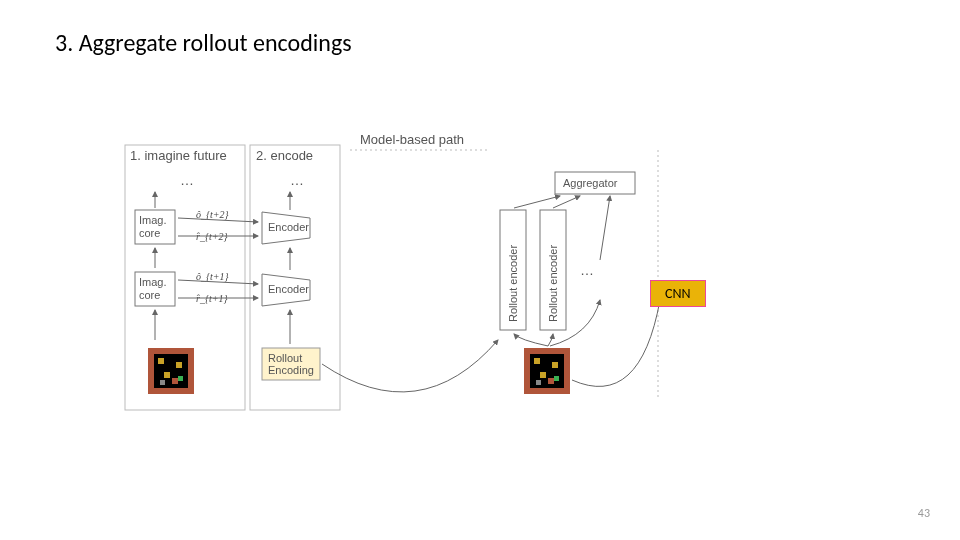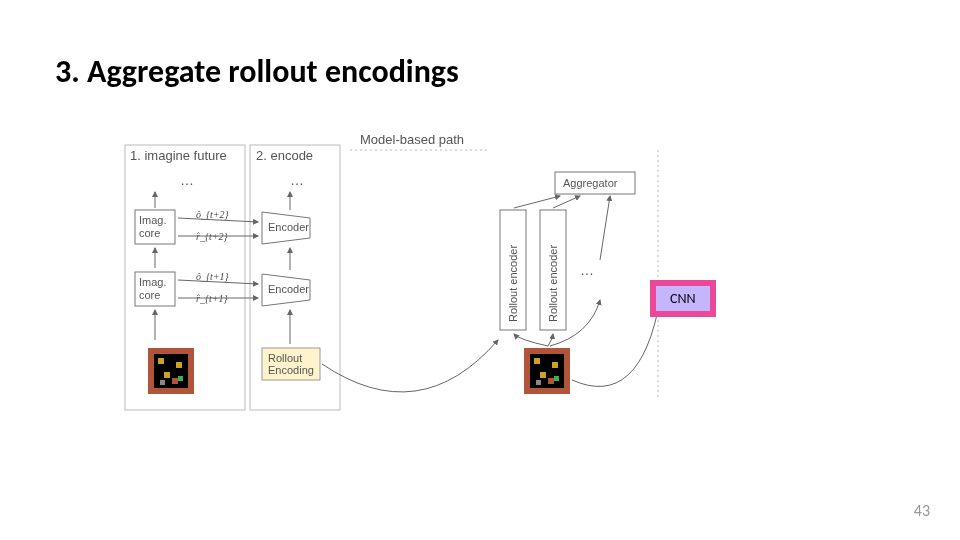--- a/index.html
+++ b/index.html
@@ -1,29 +1,29 @@
 <!DOCTYPE html>
 <html><head>
 <meta charset="utf-8">
 <style>
   html,body{margin:0;padding:0;width:960px;height:540px;background:#fff;font-family:"Segoe UI",Calibri,Arial,sans-serif;color:#000;}
   .slide{position:relative;width:960px;height:540px;}
-  .title{position:absolute;left:55px;top:28px;font-size:32px;font-weight:700;margin-top:24px;}
-  .pagenum{position:absolute;right:30px;bottom:20px;font-size:16px;color:#999;}
+  .title{position:absolute;left:55px;top:28px;font-size:24px;font-weight:400;}
+  .pagenum{position:absolute;right:30px;bottom:20px;font-size:12px;color:#999;}
   svg{position:absolute;left:0;top:0;}
   .label{font-size:13px;fill:#555;font-family:Arial,sans-serif;}
   .sublabel{font-size:11px;fill:#555;font-family:Arial,sans-serif;}
   .latex{font-size:10px;fill:#444;font-style:italic;font-family:Georgia,serif;}
   .box{fill:#fff;stroke:#777;stroke-width:1;}
   .lightbox{fill:#fff;stroke:#bbb;stroke-width:1;}
   .arrow{stroke:#666;stroke-width:1;fill:none;marker-end:url(#ah);}
   .dashedline{stroke:#bbb;stroke-width:1;stroke-dasharray:2 3;}
   .dots{fill:#555;font-size:14px;font-family:Arial,sans-serif;}
   .vtext{font-size:11px;fill:#555;font-family:Arial,sans-serif;}
-  .cnn-wrap{position:absolute;left:650px;top:280px;border:6px solid #ec4899;background:#c4b5fd;padding:4px 14px;font-size:14px;}
+  .cnn-wrap{position:absolute;left:650px;top:280px;border:1px solid #ec4899;background:#eab308;padding:4px 14px;font-size:14px;}
   .mf-wrap{position:absolute;left:712px;top:316px;font-size:14px;line-height:1.3;max-width:230px;}
   .mf-wrap ul{margin:2px 0 0 8px;padding:0 0 0 10px;}
   .brick{stroke:#b0553a;stroke-width:0.5;}
 </style>
 </head>
 <body>
 <div class="slide">
 
 <div class="title">3. Aggregate rollout encodings</div>
 

